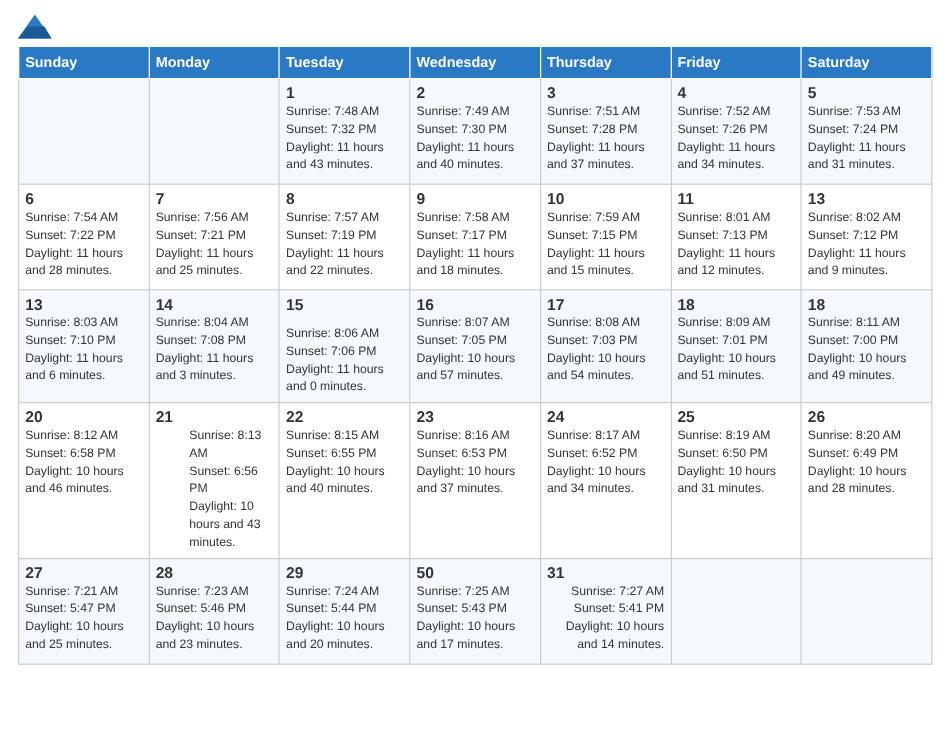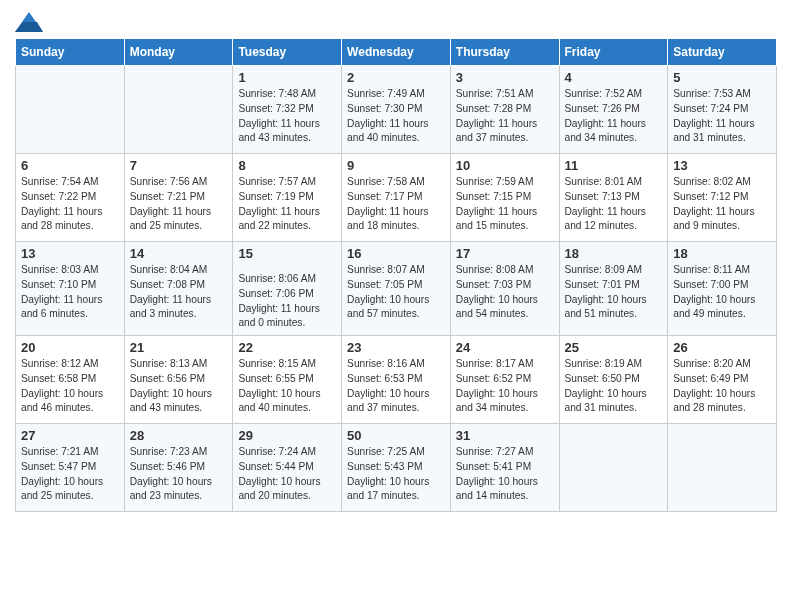--- a/index.html
+++ b/index.html
@@ -246,21 +246,21 @@
         </tr>
         <tr>
           <td>
             <span class="day-num">20</span>
             <div class="cell-info" style="white-space: pre-line;">Sunrise: 8:12 AM
 Sunset: 6:58 PM
 Daylight: 10 hours and 46 minutes.</div>
           </td>
           <td>
             <span class="day-num">21</span>
-            <div class="cell-info" style="white-space: pre-line;">Sunrise: 8:13 AM
+            <div class="cell-info" style="white-space: pre-line; margin-left: 28px;">Sunrise: 8:13 AM
 Sunset: 6:56 PM
 Daylight: 10 hours and 43 minutes.</div>
           </td>
           <td>
             <span class="day-num">22</span>
             <div class="cell-info" style="white-space: pre-line;">Sunrise: 8:15 AM
 Sunset: 6:55 PM
 Daylight: 10 hours and 40 minutes.</div>
           </td>
           <td>
@@ -308,21 +308,21 @@
 Daylight: 10 hours and 20 minutes.</div>
           </td>
           <td>
             <span class="day-num">50</span>
             <div class="cell-info" style="white-space: pre-line;">Sunrise: 7:25 AM
 Sunset: 5:43 PM
 Daylight: 10 hours and 17 minutes.</div>
           </td>
           <td>
             <span class="day-num">31</span>
-            <div class="cell-info" style="white-space: pre-line;">Sunrise: 7:27 AM
+            <div class="cell-info" style="white-space: pre-line; text-align: right;">Sunrise: 7:27 AM
 Sunset: 5:41 PM
 Daylight: 10 hours and 14 minutes.</div>
           </td>
           <td></td>
           <td></td>
         </tr>
       </tbody>
   </table>
 </div>
 

